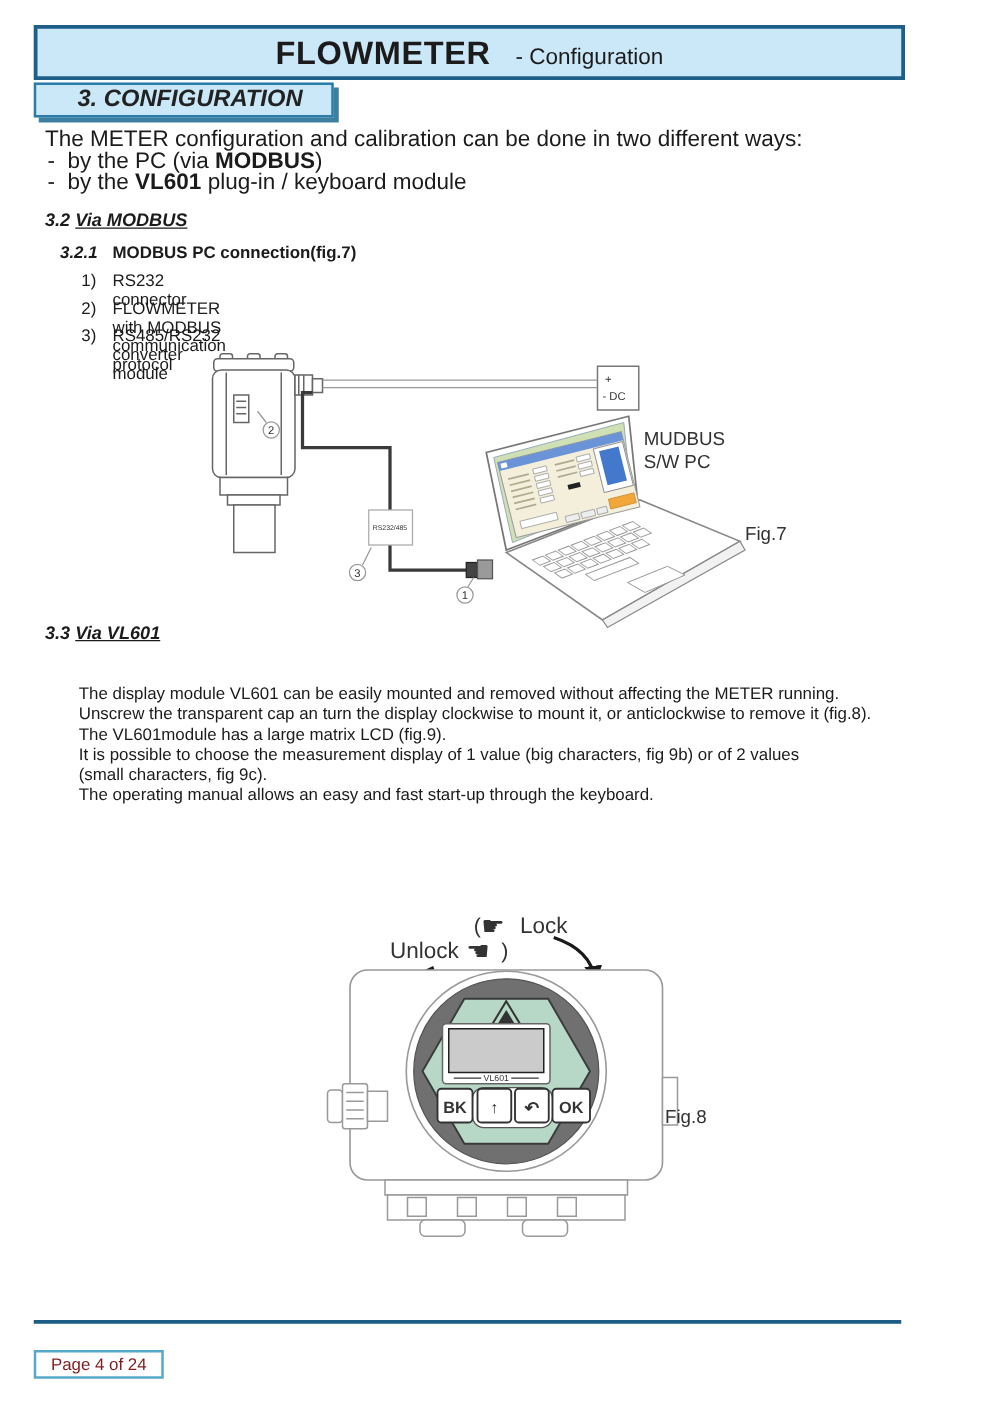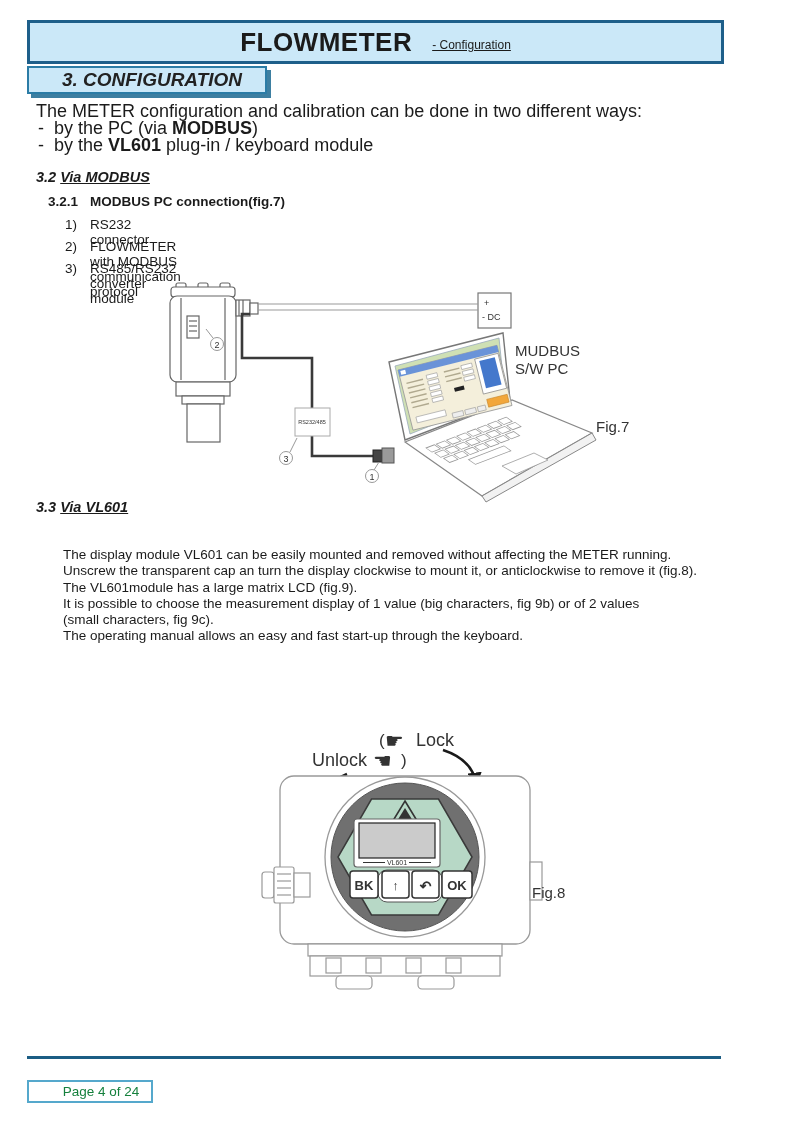--- a/index.html
+++ b/index.html
@@ -3,38 +3,38 @@
 <meta charset="utf-8">
 <style>
   html,body{margin:0;padding:0;background:#fff;}
   #page{position:relative;width:793px;height:1122px;background:#fff;overflow:hidden;
         font-family:"Liberation Sans",sans-serif;color:#1b1b1b;}
   .abs{position:absolute;}
   
   .header-box{left:27px;top:20px;width:691px;height:38px;background:#cbe8f8;
       border:3px solid #1e5f8a;display:flex;align-items:center;justify-content:center;}
   .header-title{font-size:26px;font-weight:bold;letter-spacing:.5px;}
-  .header-sub{font-size:12px;margin-left:20px;padding-top:6px;text-decoration:underline;}
+  .header-sub{font-size:18px;margin-left:20px;padding-top:6px;}
   
   .section-box{left:27px;top:66px;width:226px;height:23px;background:#cbe8f8;
       border:2px solid #2b7ca6;box-shadow:4px 4px 0 #3d7fa1;
       font-size:19px;font-weight:bold;font-style:italic;color:#222;
       padding:1px 0 0 10px;text-align:center;}
   .body-text{font-size:18px;line-height:17px;}
   .h32{font-size:14.5px;font-weight:bold;font-style:italic;}
   .h32 .und{text-decoration:underline;}
   .h321{font-size:13.5px;font-weight:bold;}
-  .h321 .num{margin-right:12px;}
+  .h321 .num{margin-right:12px;font-style:italic;}
   .list-row{font-size:13.5px;}
   .list-row .n{position:absolute;left:65px;}
   .list-row .t{position:absolute;left:90px;}
   .para-line{font-size:13.5px;line-height:16.3px;white-space:nowrap;}
   .footer-line{left:27px;top:1056px;width:694px;height:3px;background:#1b5d84;}
   .page-box{left:27px;top:1080px;width:100px;height:19px;border:2px solid #55a8cc;
-      color:#15803d;font-size:13.5px;display:flex;align-items:center;justify-content:center;padding-left:22px;}
+      color:#7f1d1d;font-size:13.5px;display:flex;align-items:center;justify-content:center;}
   svg{position:absolute;overflow:visible;}
   svg text{font-family:"Liberation Sans",sans-serif;fill:#333;}
 </style>
 </head>
 <body>
 
 <div id="page">
 
   <div class="abs header-box">
     <span class="header-title">FLOWMETER</span>

